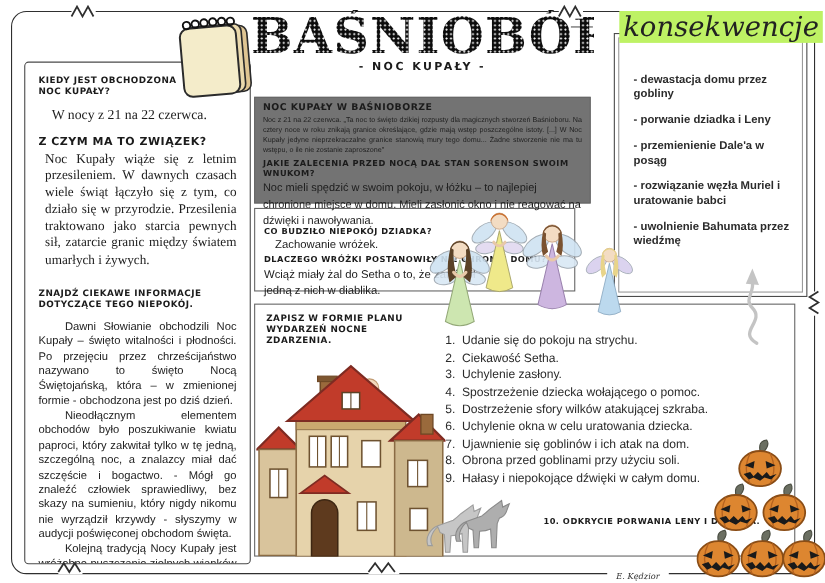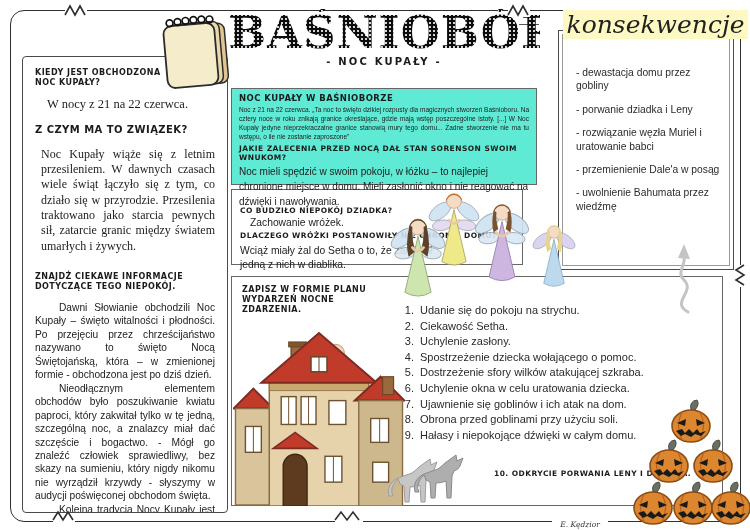--- a/index.html
+++ b/index.html
@@ -13,21 +13,21 @@
 
   
   .hand{font-family:"DejaVu Sans",sans-serif;font-weight:bold;color:#1b1b1b;letter-spacing:.45px;line-height:1.25;}
 
   
   .left-panel{position:absolute;left:22px;top:56px;width:206px;height:457px;background:#fff;
         border:1.5px solid #4a4a4a;border-radius:4px;box-sizing:border-box;
         padding:11px 12px 8px 12px;overflow:hidden;z-index:2;}
   .q1{font-size:8px;padding-right:44px;margin-bottom:9px;}
   .a1{font-family:"Liberation Serif",serif;font-size:12.5px;margin:0 0 12px 12px;}
-  .q2{font-size:10px;margin-bottom:10px;}
+  .q2{font-size:10px;}
   .a2{font-family:"Liberation Serif",serif;font-size:12px;line-height:1.28;text-align:justify;
       margin:0 0 18px 6px;}
   .task{font-size:8px;width:150px;margin-bottom:9px;}
   .bodytxt{font-size:10.2px;line-height:1.32;text-align:justify;text-indent:24px;margin:0;color:#222;}
 
   
   .notepad{position:absolute;left:160px;top:11px;width:74px;height:78px;z-index:4;}
 
   
   .title-block{position:absolute;left:228px;top:9px;width:312px;text-align:center;z-index:5;}
@@ -35,21 +35,21 @@
          letter-spacing:1px;margin:0;color:#0c0c0c;}
   @supports ((-webkit-background-clip:text) or (background-clip:text)){
     .title{color:transparent;background-color:#0c0c0c;
            background-image:radial-gradient(#fff .6px, rgba(255,255,255,0) 1.2px);
            background-size:4px 4px;-webkit-background-clip:text;background-clip:text;}
   }
   .subtitle{font-size:10px;letter-spacing:2.2px;margin-top:0;}
 
   
   .info-box{position:absolute;left:231px;top:88px;width:306px;height:97px;border:1.2px solid #666;
-        box-sizing:border-box;padding:4px 7px;background:#5eead4;z-index:2;}
+        box-sizing:border-box;padding:4px 7px;background:#737373;z-index:2;}
   .info-heading{font-size:8.5px;}
   .info-quote{font-size:6.5px;line-height:1.42;text-align:justify;color:#222;margin:1px 0 0 0;}
   .info-q{font-size:7.5px;margin-top:2px;}
   .info-a{font-size:10px;line-height:1.5;margin:2px 0 0 0;}
 
   .fairy-box{position:absolute;left:231px;top:189px;width:292px;height:76px;border:1.2px solid #666;
         box-sizing:border-box;padding:16px 8px;background:#fff;z-index:1;}
   .fb-q{font-size:7.5px;}
   .fb-a1{font-size:10.3px;margin:2px 0 3px 10px;}
   .fb-a2{font-size:10.3px;line-height:1.35;margin:3px 0 0 0;width:206px;}
@@ -69,22 +69,22 @@
   .wolves{position:absolute;left:386px;top:452px;width:86px;height:54px;z-index:3;}
 
   
   .kons-box{position:absolute;left:558px;top:30px;width:176px;height:240px;border:1.4px solid #4c4c4c;
         box-sizing:border-box;background:#fff;z-index:2;}
   .kons-inner{position:absolute;left:3px;top:3px;right:3px;bottom:3px;border:1px solid #9a9a9a;}
   .kons-title{position:absolute;left:548px;top:10px;width:196px;display:flex;align-items:center;
         justify-content:center;gap:5px;z-index:4;}
   .kons-title::before,.kons-title::after{content:"";flex:0 0 20px;height:1.4px;background:#555;}
   .kons-title span{font-family:"DejaVu Serif",serif;font-style:italic;font-size:25px;color:#222;
-        background:#fef9c3;padding:0 4px;white-space:nowrap;margin-left:19px;}
-  .kons-items{position:absolute;left:576px;top:66px;width:148px;z-index:3;}
+        background:#bef264;padding:0 4px;white-space:nowrap;margin-left:19px;}
+  .kons-items{position:absolute;left:576px;top:66px;width:148px;z-index:3;font-weight:bold;}
   .kons-item{font-size:10.3px;line-height:1.3;color:#2b2b2b;margin-bottom:10px;}
   .curl-arrow{position:absolute;left:662px;top:236px;width:42px;height:80px;z-index:3;}
 
   .pumpkins{position:absolute;left:633px;top:398px;width:117px;height:130px;z-index:5;}
 
   .signature{position:absolute;left:500px;top:513px;width:160px;text-align:center;z-index:6;}
   .signature span{font-family:"DejaVu Serif",serif;font-style:italic;font-size:7.5px;color:#333;
         background:#fff;padding:0 8px;}
 </style>
 </head>
@@ -276,22 +276,22 @@
 
   <section class="kons-box">
     <div class="kons-inner"></div>
   </section>
   <div class="kons-title">
     <span>konsekwencje</span>
   </div>
   <div class="kons-items">
       <div class="kons-item">- dewastacja domu przez gobliny</div>
       <div class="kons-item">- porwanie dziadka i Leny</div>
+      <div class="kons-item">- przemienienie Dale'a w posąg</div>
       <div class="kons-item">- rozwiązanie węzła Muriel i uratowanie babci</div>
-      <div class="kons-item">- przemienienie Dale'a w posąg</div>
       <div class="kons-item">- uwolnienie Bahumata przez wiedźmę</div>
     </div>
   <svg class="curl-arrow" viewBox="0 0 42 80">
     <path d="M26,76 C8,66 34,56 22,44 C14,36 24,30 22,20" fill="none" stroke="#c4c4c4" stroke-width="3" stroke-linecap="round"></path>
     <polygon points="16,22 22,8 28,23" fill="#c4c4c4"></polygon>
   </svg>
 
   <svg class="pumpkins" viewBox="0 0 117 130">
     <defs>
       <g id="pumpkin">

